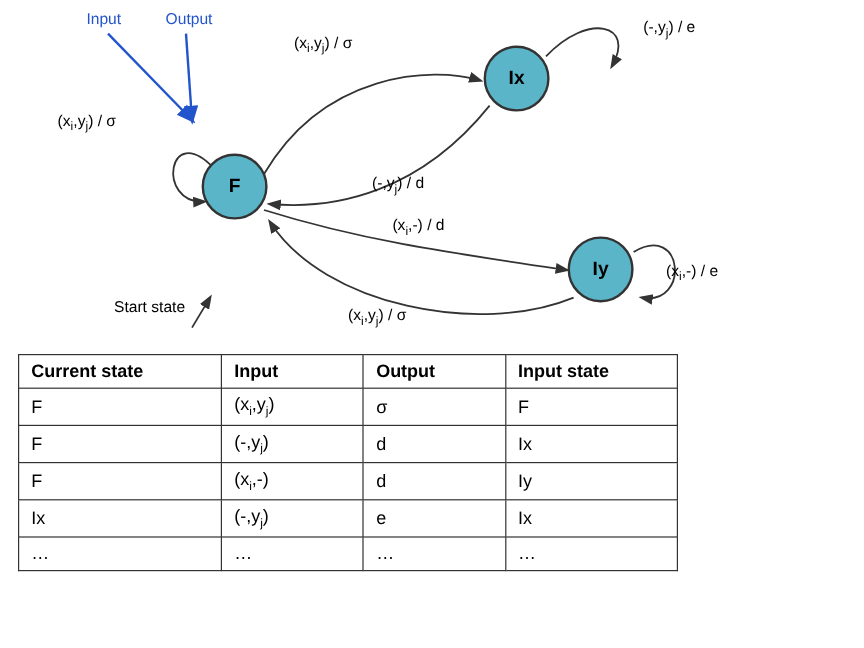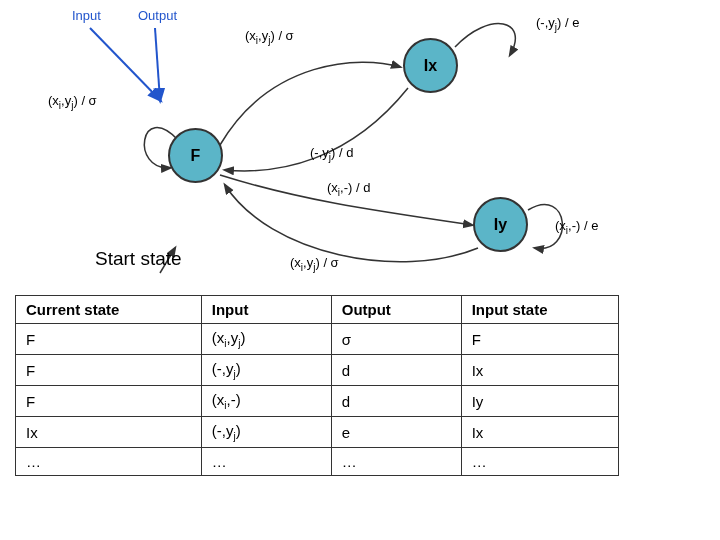--- a/index.html
+++ b/index.html
@@ -20,21 +20,21 @@
 
     .table-area {
       width: 720px;
       position: absolute;
       top: 295px;
       left: 0;
       padding: 0 15px;
     }
 
     table {
-      width: 604px;
+      width: 550px;
       border-collapse: collapse;
       font-size: 15px;
     }
     th, td {
       border: 1px solid #333;
       padding: 5px 10px;
       text-align: left;
       min-width: 80px;
     }
     th {
@@ -124,21 +124,21 @@
   <div class="state-circle" style="left:403px; top:38px;">
     <span>Ix</span>
   </div>
   <div class="state-circle" style="left:473px; top:197px;">
     <span>Iy</span>
   </div>
 
   <div class="label-text" style="left:72px; top:8px; color:#2255cc; font-size:13px;">Input</div>
   <div class="label-text" style="left:138px; top:8px; color:#2255cc; font-size:13px;">Output</div>
 
-  <div class="label-text" style="left:95px; top:248px; font-size:19px;">Start state</div>
+  <div class="label-text" style="left:95px; top:248px; font-size:13px;">Start state</div>
 
   <svg style="position:absolute;left:155px;top:238px;z-index:15;" width="30" height="40">
     <line x1="5" y1="35" x2="20" y2="10" stroke="#333" stroke-width="1.5" marker-end="url(#arrow)"></line>
   </svg>
 
   <div class="arrow-label" style="left:48px; top:93px; font-size:13px;">(x<sub>i</sub>,y<sub>j</sub>) / σ</div>
 
   <div class="arrow-label" style="left:245px; top:28px; font-size:13px;">(x<sub>i</sub>,y<sub>j</sub>) / σ</div>
 
   <div class="arrow-label" style="left:536px; top:15px; font-size:13px;">(-,y<sub>j</sub>) / e</div>

